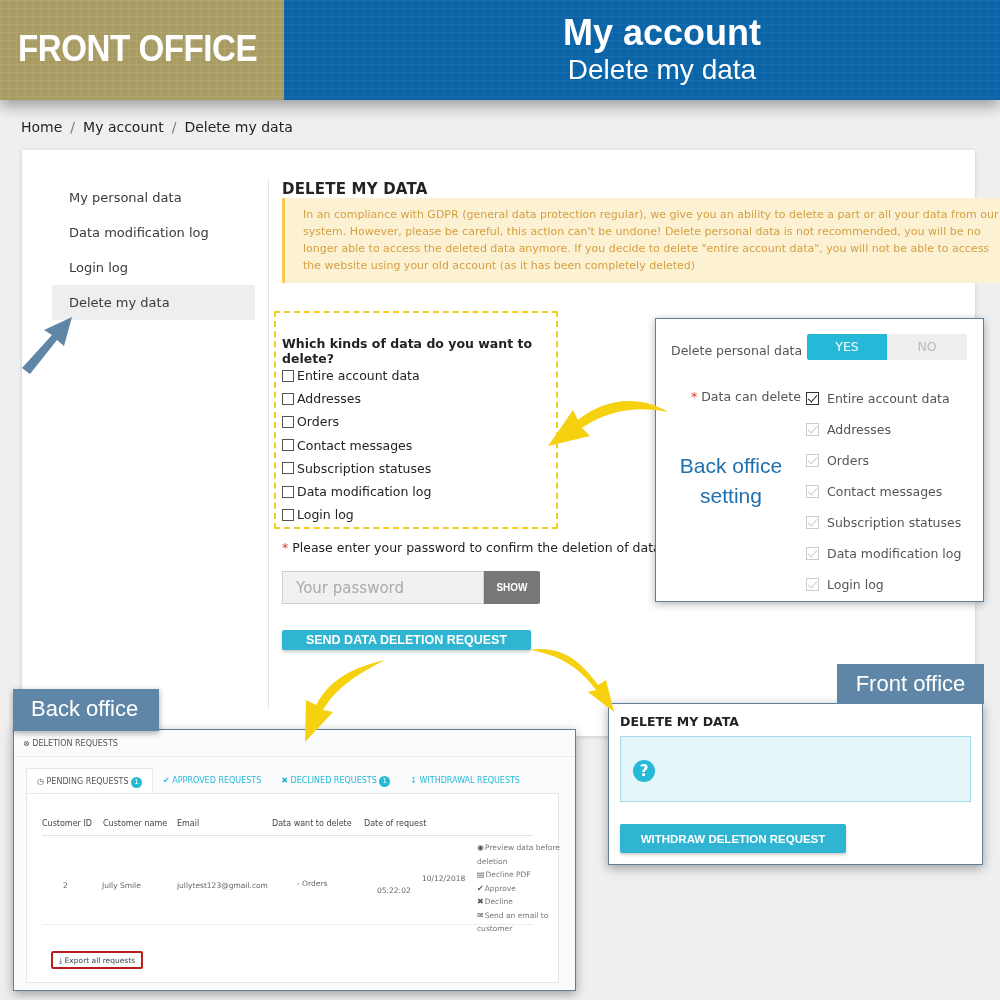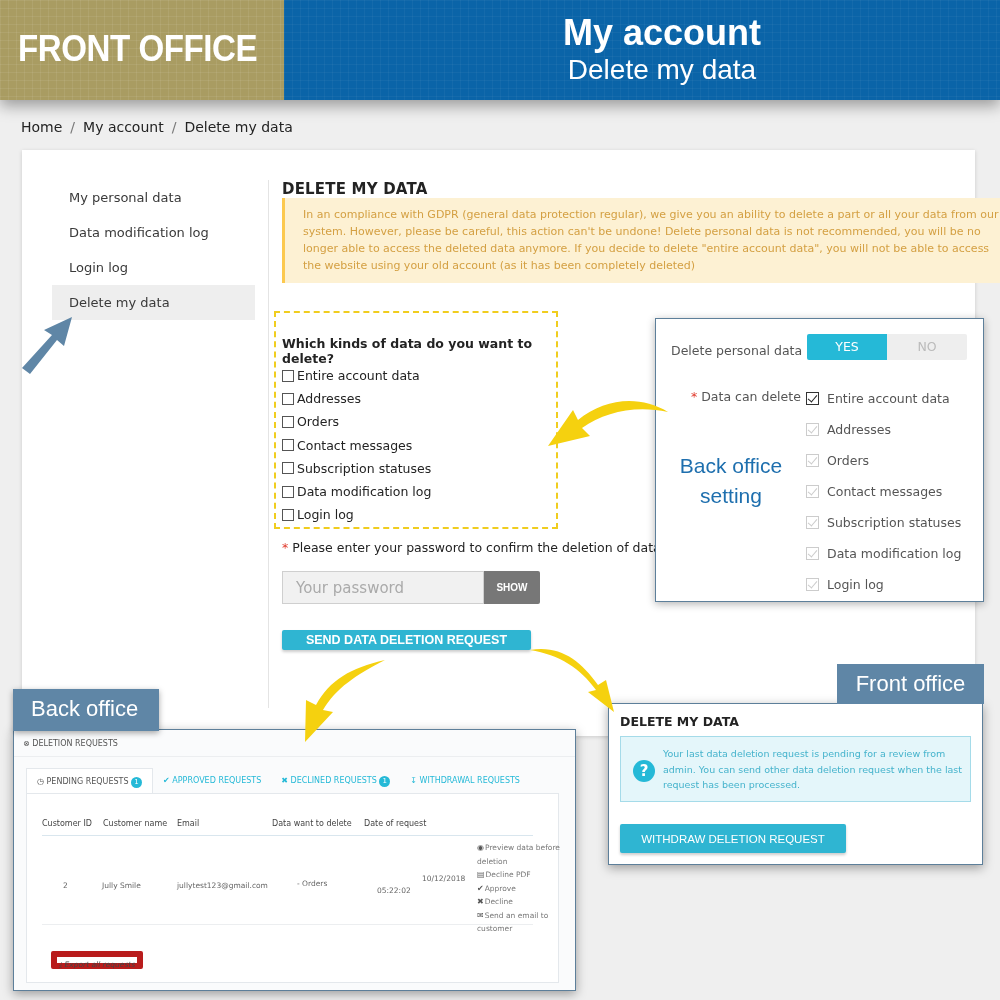--- a/index.html
+++ b/index.html
@@ -104,30 +104,30 @@
   .bo-tab.active { background: #fff; color: #555; border: 1px solid #e4e8ec; border-bottom: none; }
   .tab-badge { display: inline-block; width: 11px; height: 11px; border-radius: 50%; background: #25b9d7; color: #fff; font-size: 7px; text-align: center; line-height: 11px; }
   .bo-table-wrap { position: absolute; left: 12px; top: 63px; width: 533px; height: 190px; background: #fff; border: 1px solid #e4e8ec; }
   .bo-th { position: absolute; top: 25px; font-size: 8px; color: #444; }
   .bo-th-line { position: absolute; left: 15px; right: 25px; top: 41px; height: 1px; background: #d9e6ee; }
   .bo-td { position: absolute; font-size: 7.5px; color: #666; text-align: center; }
   .bo-actions { position: absolute; left: 450px; top: 47px; width: 96px; font-size: 7.5px; color: #777; line-height: 13.5px; }
   .bo-act { cursor: pointer; }
   .bo-act-icon { color: #555; font-size: 8px; margin-right: 1px; }
   .bo-row-line { position: absolute; left: 15px; right: 25px; top: 130px; height: 1px; background: #eceef0; }
-  .export-btn { position: absolute; left: 24px; top: 157px; width: 92px; height: 18px; background: #fff; border: 6px solid #b91c1c; border-radius: 2px; font-size: 7.5px; color: #444; line-height: 16px; text-align: center; cursor: pointer; font-style: italic; }
+  .export-btn { position: absolute; left: 24px; top: 157px; width: 92px; height: 18px; background: #fff; border: 2px solid #b91c1c; border-radius: 2px; font-size: 7.5px; color: #444; line-height: 16px; text-align: center; cursor: pointer; }
 
   
   .fo-label { position: absolute; left: 837px; top: 664px; width: 147px; height: 40px; background: #5f86a6; color: #fff; font-family: "Liberation Sans", sans-serif; font-size: 22px; line-height: 40px; text-align: center; z-index: 4; }
   .fo-panel { position: absolute; left: 608px; top: 703px; width: 375px; height: 162px; background: #fff; border: 1px solid #5d7f9a; box-shadow: 0 3px 10px rgba(0,0,0,0.35); z-index: 3; }
   .fo-title { position: absolute; left: 11px; top: 10px; font-size: 12.5px; font-weight: bold; color: #232323; }
   .fo-info { position: absolute; left: 11px; top: 32px; width: 351px; height: 66px; background: #e4f6fa; border: 1px solid #a5dbe9; }
   .fo-info-icon { position: absolute; left: 12px; top: 23px; width: 22px; height: 22px; border-radius: 50%; background: #25b9d7; color: #fff; font-weight: bold; font-size: 15px; text-align: center; line-height: 22px; }
   .fo-info-text { position: absolute; left: 42px; top: 9px; width: 300px; font-size: 9.5px; line-height: 15.5px; color: #45b3cc; }
-  .withdraw-btn { position: absolute; left: 11px; top: 120px; width: 226px; height: 29px; background: #2fb5d2; color: #fff; border: none; border-radius: 2px; font-size: 11.5px; font-weight: normal; box-shadow: 0 2px 3px rgba(0,0,0,0.2); }
+  .withdraw-btn { position: absolute; left: 11px; top: 120px; width: 226px; height: 29px; background: #2fb5d2; color: #fff; border: none; border-radius: 2px; font-size: 11.5px; font-weight: bold; box-shadow: 0 2px 3px rgba(0,0,0,0.2); }
 
   .overlay-svg { position: absolute; left: 0; top: 0; width: 1000px; height: 1000px; z-index: 5; pointer-events: none; }
 </style>
 </head>
 <body>
 
 <div class="banner">
   <div class="banner-left">
     <div class="banner-left-title">FRONT OFFICE</div>
   </div>
@@ -270,21 +270,20 @@
     <div class="bo-row-line"></div>
     <div class="export-btn"><span>⤓</span> <span>Export all requests</span></div>
   </div>
 </div>
 
 <div class="fo-label">Front office</div>
 <div class="fo-panel">
   <div class="fo-title">DELETE MY DATA</div>
   <div class="fo-info">
     <div class="fo-info-icon">?</div>
-    <div class="fo-info-text">Your last data deletion request is pending for a review from admin. You can send other data deletion request when the last request has been processed.</div>
   </div>
   <button class="withdraw-btn">WITHDRAW DELETION REQUEST</button>
 </div>
 
 <svg class="overlay-svg" viewBox="0 0 1000 1000">
 
   <g>
     <polygon points="22,368 52,335 44,330 72,317 64,346 57,340 30,374" fill="#5f86a6"></polygon>
   </g>
 

